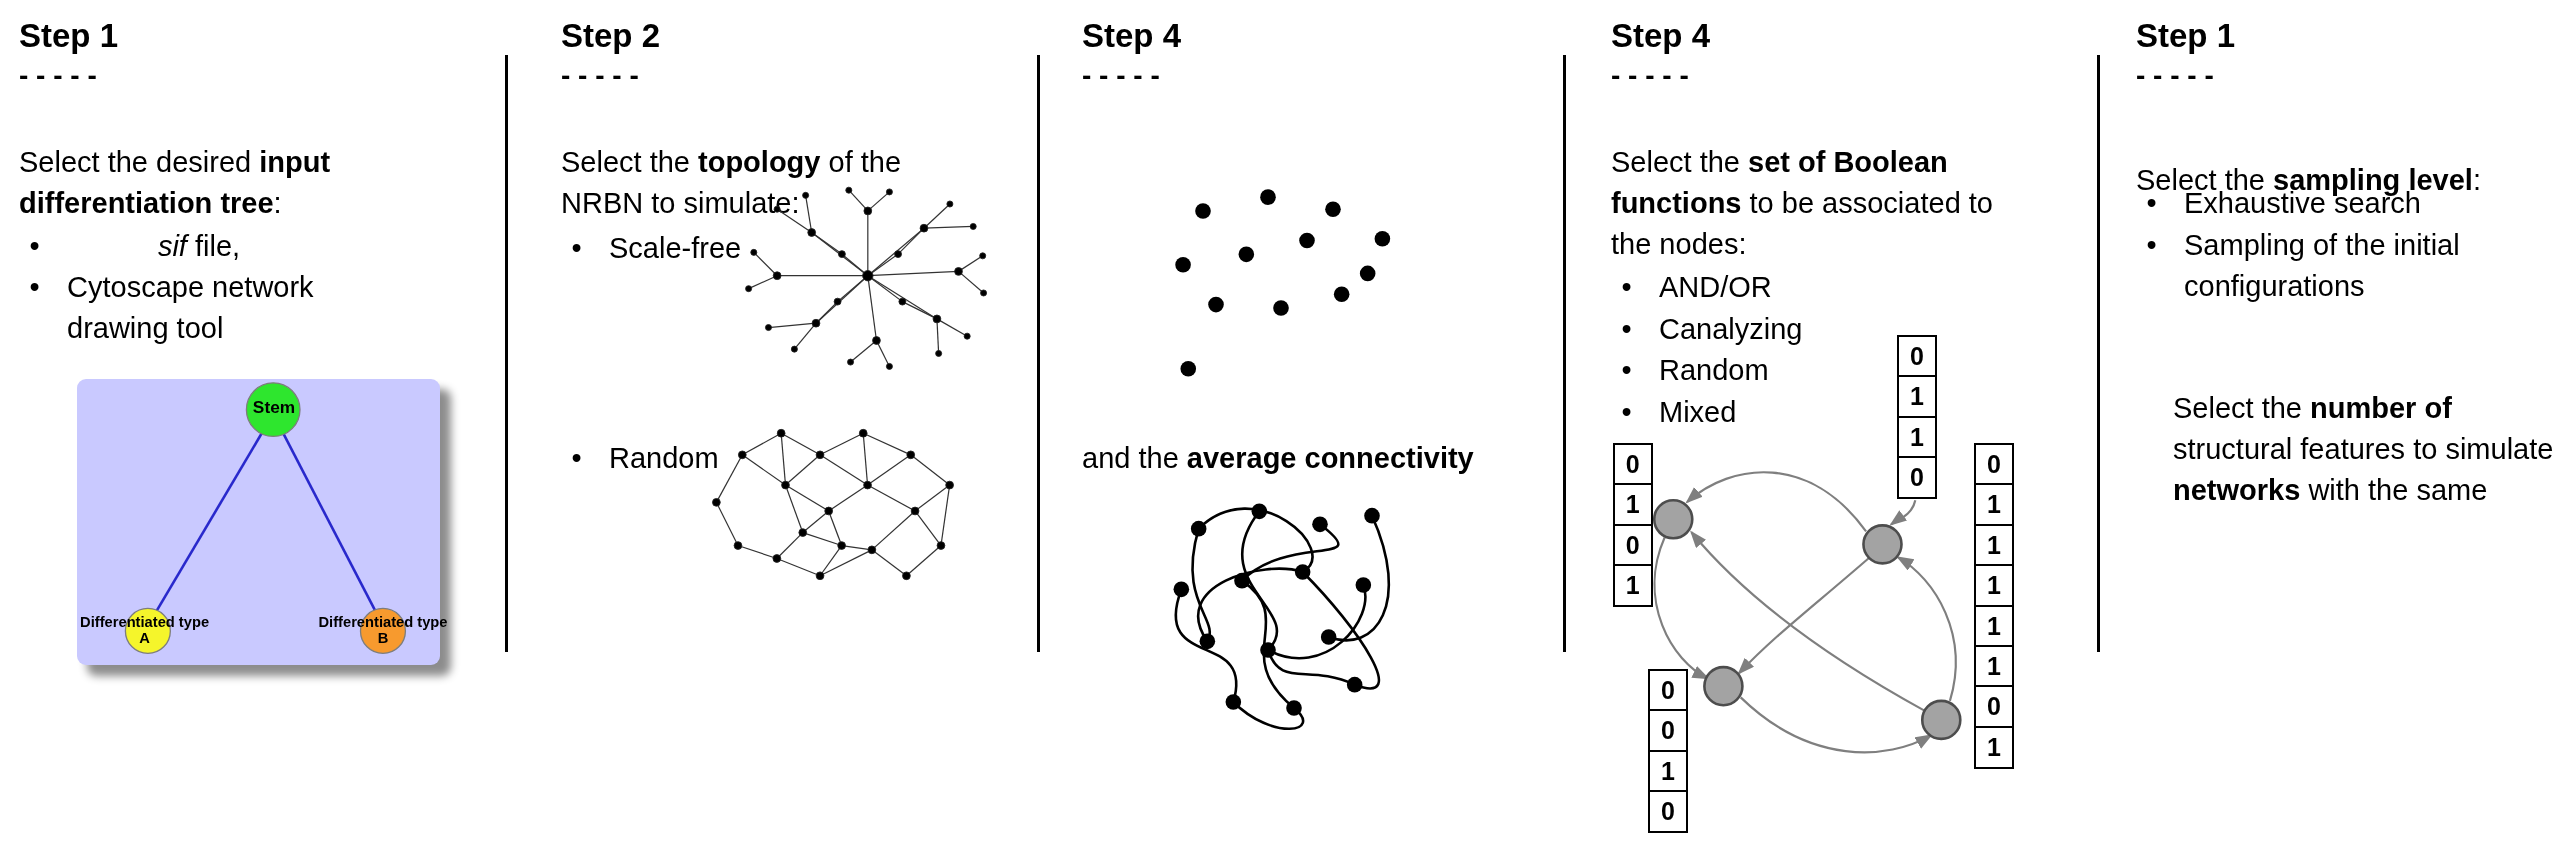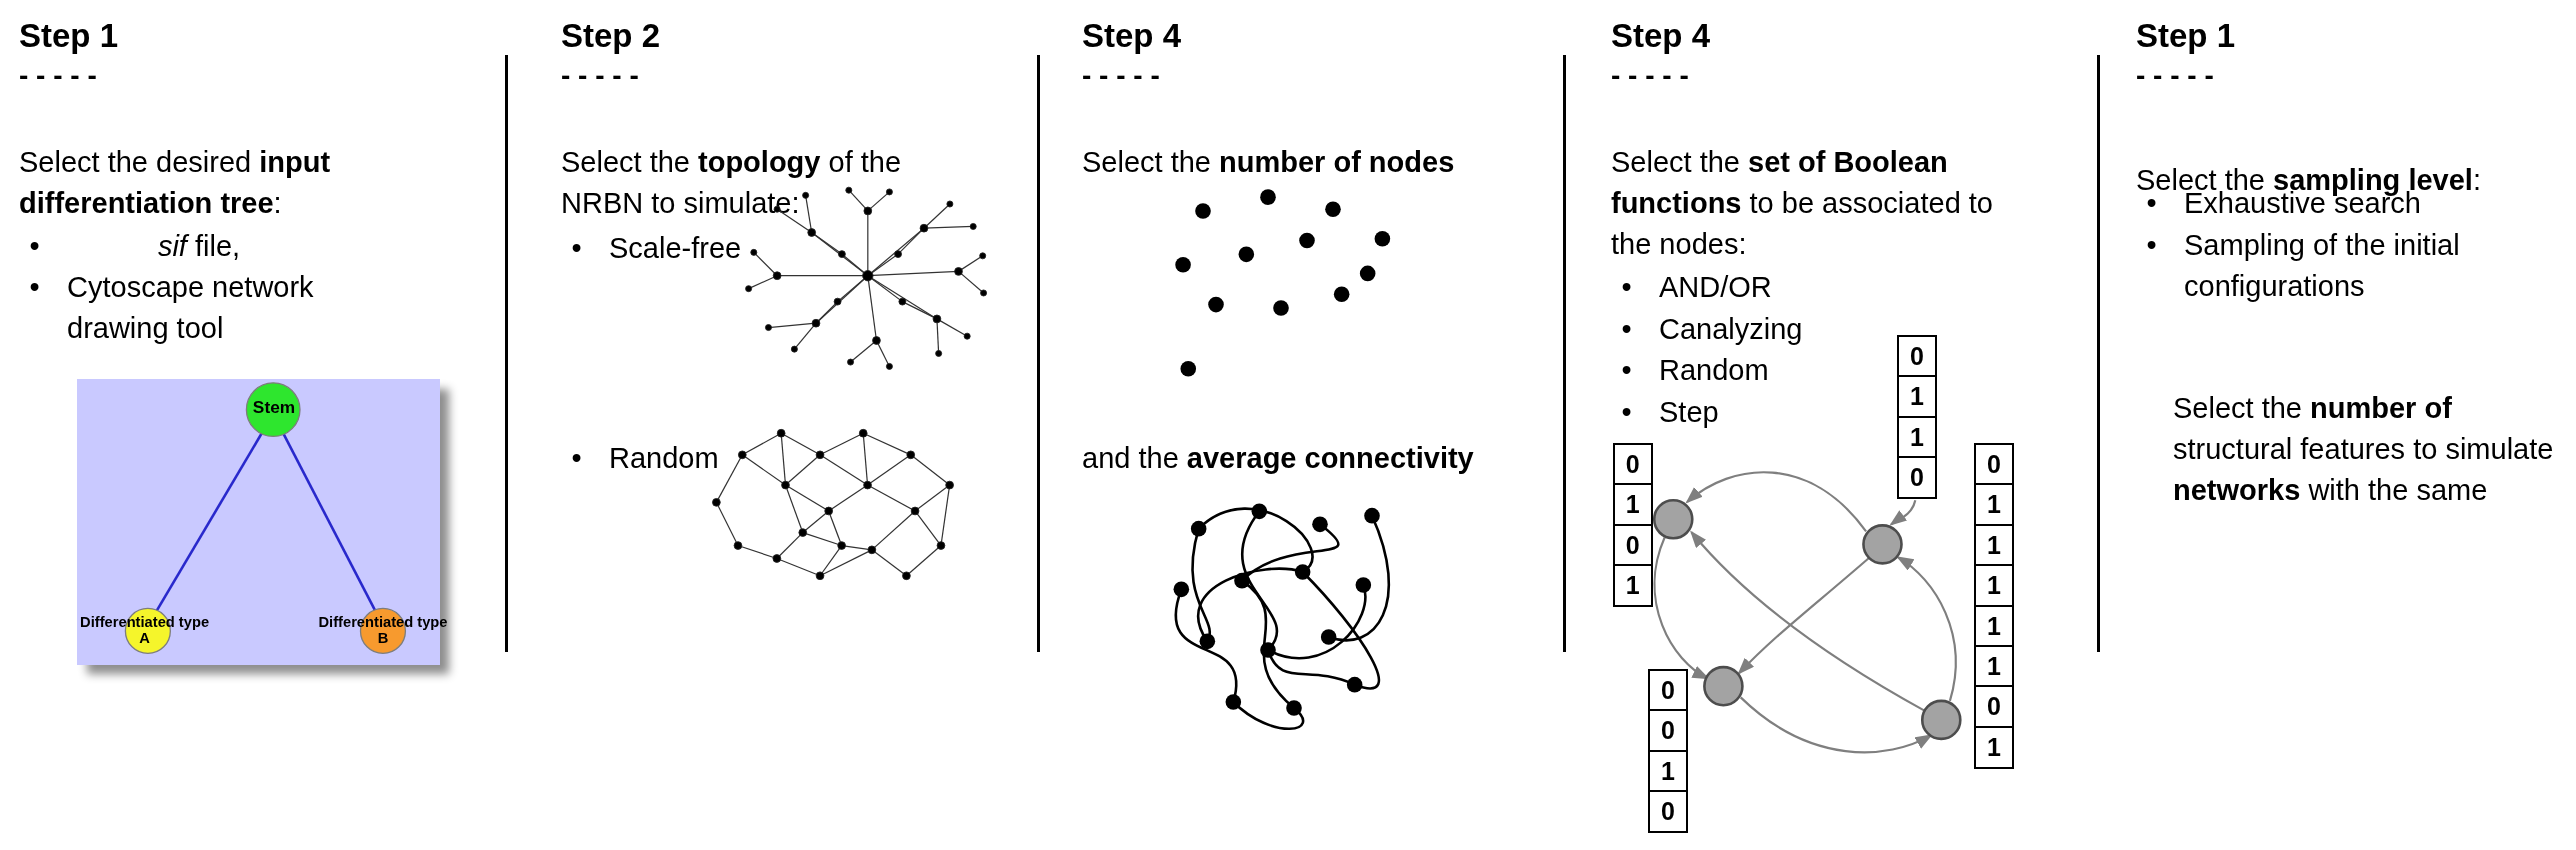--- a/index.html
+++ b/index.html
@@ -14,21 +14,21 @@
   .dashes { font-size:28px; font-weight:700; line-height:1; }
   .para { font-size:29px; line-height:1.42; }
   .b { font-weight:700; }
   .i { font-style:italic; }
   .bullet { font-size:29px; line-height:1.42; position:absolute; padding-left:48px; }
   .bullet::before { content:"\2022"; position:absolute; left:10.4px; }
   .vline { position:absolute; width:2.6px; background:#000; top:55px; height:597px; }
 
   
   .tree-box { width:363px; height:286px; background:#c9c9ff; position:absolute;
-              box-shadow:10.4px 10.4px 8.7px rgba(0,0,0,0.45); }
+              box-shadow:10.4px 10.4px 8.7px rgba(0,0,0,0.45);border-radius:9px; }
   .tree-label { position:absolute; font-weight:700; text-align:center; line-height:1.1; color:#000; }
   .stem-label { font-size:17.3px; width:104px; left:145px; top:19px; }
   .typea-label { font-size:14.7px; width:130px; left:2.6px; top:235px; }
   .typeb-label { font-size:14.7px; width:130px; left:241px; top:235px; }
 
   
   svg { display:block; }
   .net-edge { stroke:#333; stroke-width:1.4; }
   .net-node { fill:#000; stroke:#222; }
   .dot { fill:#000; }
@@ -214,23 +214,20 @@
       <circle class="net-node" cx="120" cy="150" r="4.5"></circle>
     </g>
   </svg>
 </section>
 
 <div class="vline" style="left:1037px;"></div>
 
 <section class="step" style="left:1082px; width:472px;">
   <div class="abs step-title" style="top:7px;">Step 4</div>
   <div class="abs dashes" style="top:50px;">- - - - -</div>
-  <div class="abs para" style="top:130px; width:472px;">
-    <span>Select the </span><span class="b">number of nodes</span>
-  </div>
 
   <svg class="abs" style="left:82px; top:173px;" width="234" height="208" viewBox="0 0 270 240">
     <circle class="dot" cx="45" cy="30" r="9"></circle>
       <circle class="dot" cx="120" cy="14" r="9"></circle>
     <circle class="dot" cx="195" cy="28" r="9"></circle>
       <circle class="dot" cx="252" cy="62" r="9"></circle>
     <circle class="dot" cx="22" cy="92" r="9"></circle>
       <circle class="dot" cx="95" cy="80" r="9"></circle>
     <circle class="dot" cx="165" cy="64" r="9"></circle>
       <circle class="dot" cx="235" cy="102" r="9"></circle>
@@ -282,21 +279,21 @@
 
 <section class="step" style="left:1611px; width:472px;">
   <div class="abs step-title" style="top:7px;">Step 4</div>
   <div class="abs dashes" style="top:50px;">- - - - -</div>
   <div class="abs para" style="top:130px; width:398px;">
     <span>Select the </span><span class="b">set of Boolean functions</span><span> to be associated to the nodes:</span>
   </div>
   <div class="bullet" style="top:255px; width:277px;"><span>AND/OR</span></div>
   <div class="bullet" style="top:297px; width:277px;"><span>Canalyzing</span></div>
   <div class="bullet" style="top:338px; width:277px;"><span>Random</span></div>
-  <div class="bullet" style="top:380px; width:277px;"><span>Step</span></div>
+  <div class="bullet" style="top:380px; width:277px;"><span>Mixed</span></div>
 
   <svg class="abs" style="left:0px; top:381px; z-index:1;" width="415" height="467" viewBox="0 0 480 540">
     <defs>
       <marker id="ah" markerWidth="10" markerHeight="8" refX="7" refY="3" orient="auto" markerUnits="strokeWidth">
         <path d="M0,0 L8,3 L0,6 Z" fill="#7f7f7f"></path>
       </marker>
     </defs>
     <g>
       <path class="bn-curve" d="M295,160 C230,70 140,80 88,126" marker-end="url(#ah)"></path>
       <path class="bn-curve" d="M62,167 C30,240 70,310 112,330" marker-end="url(#ah)"></path>

